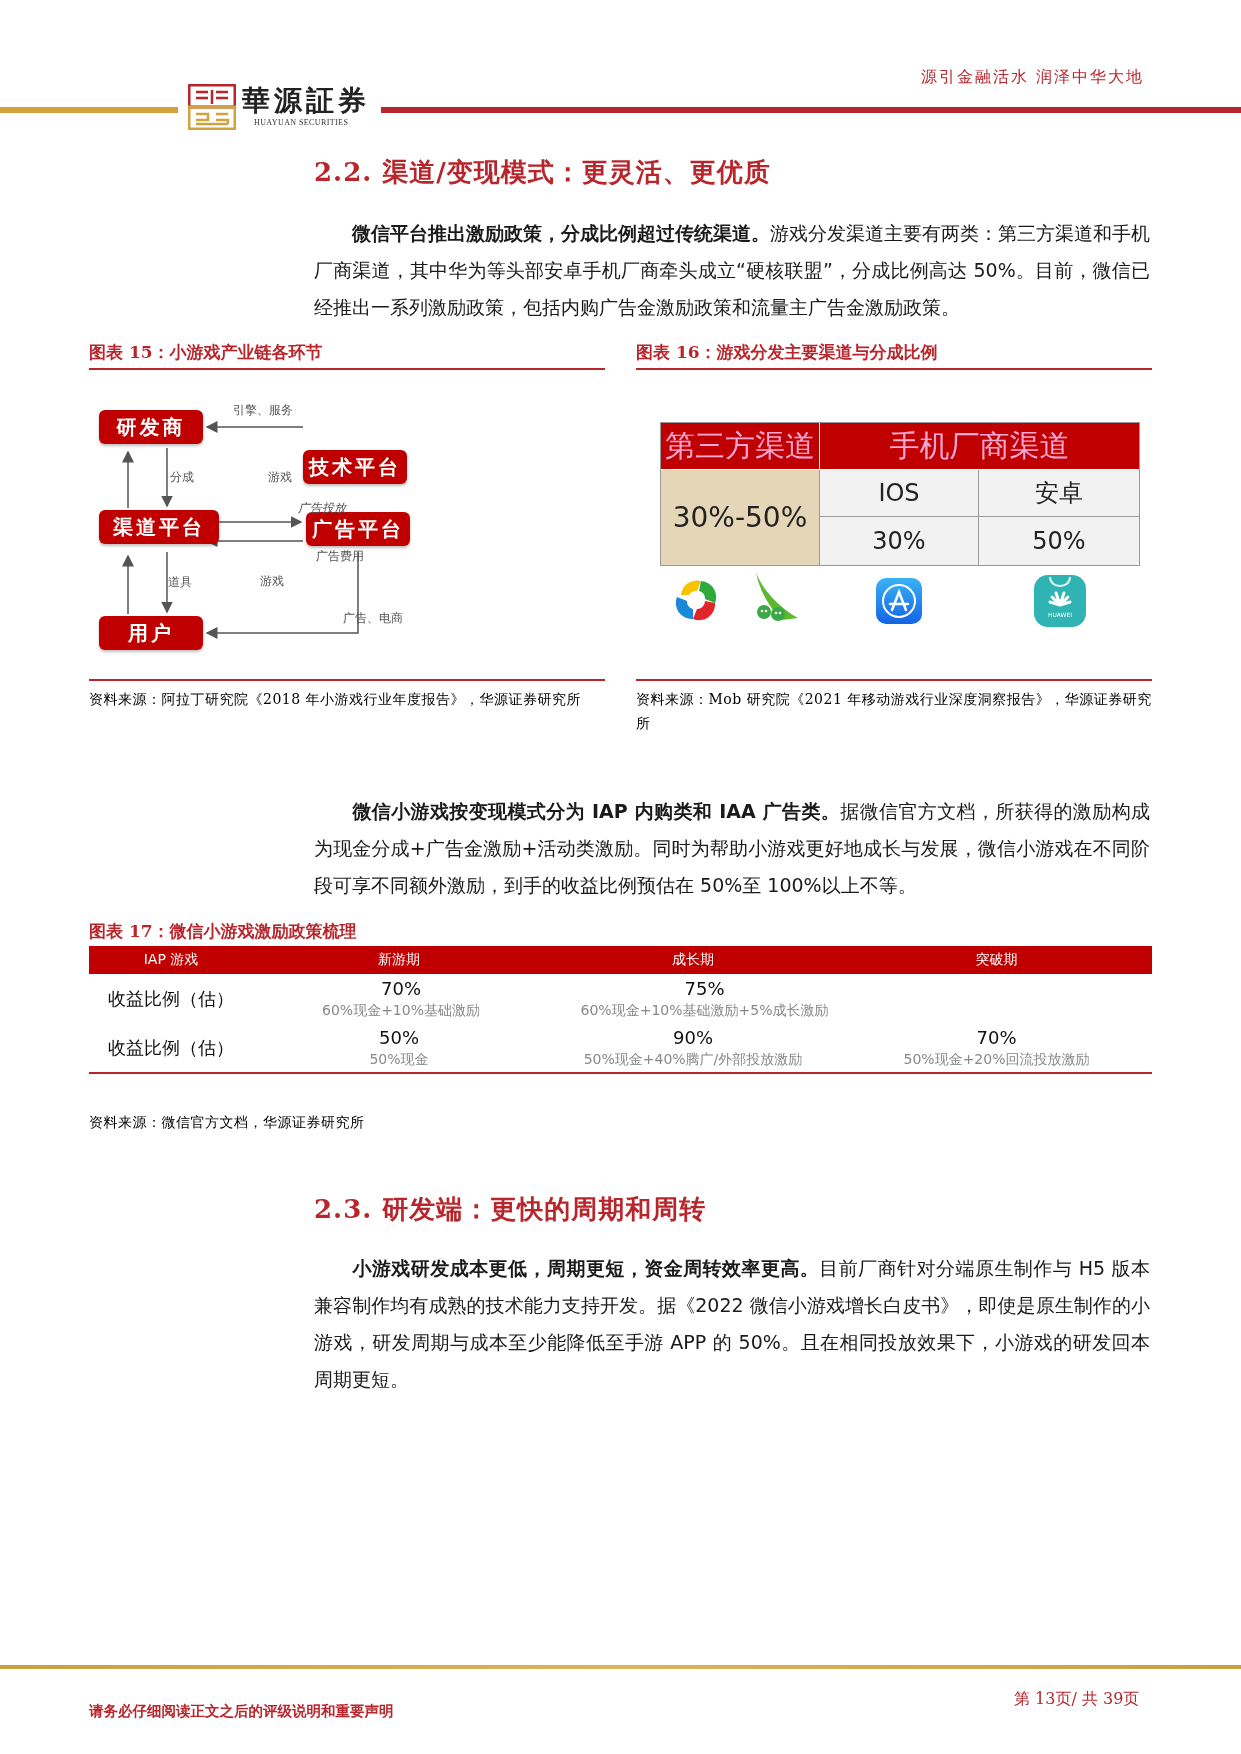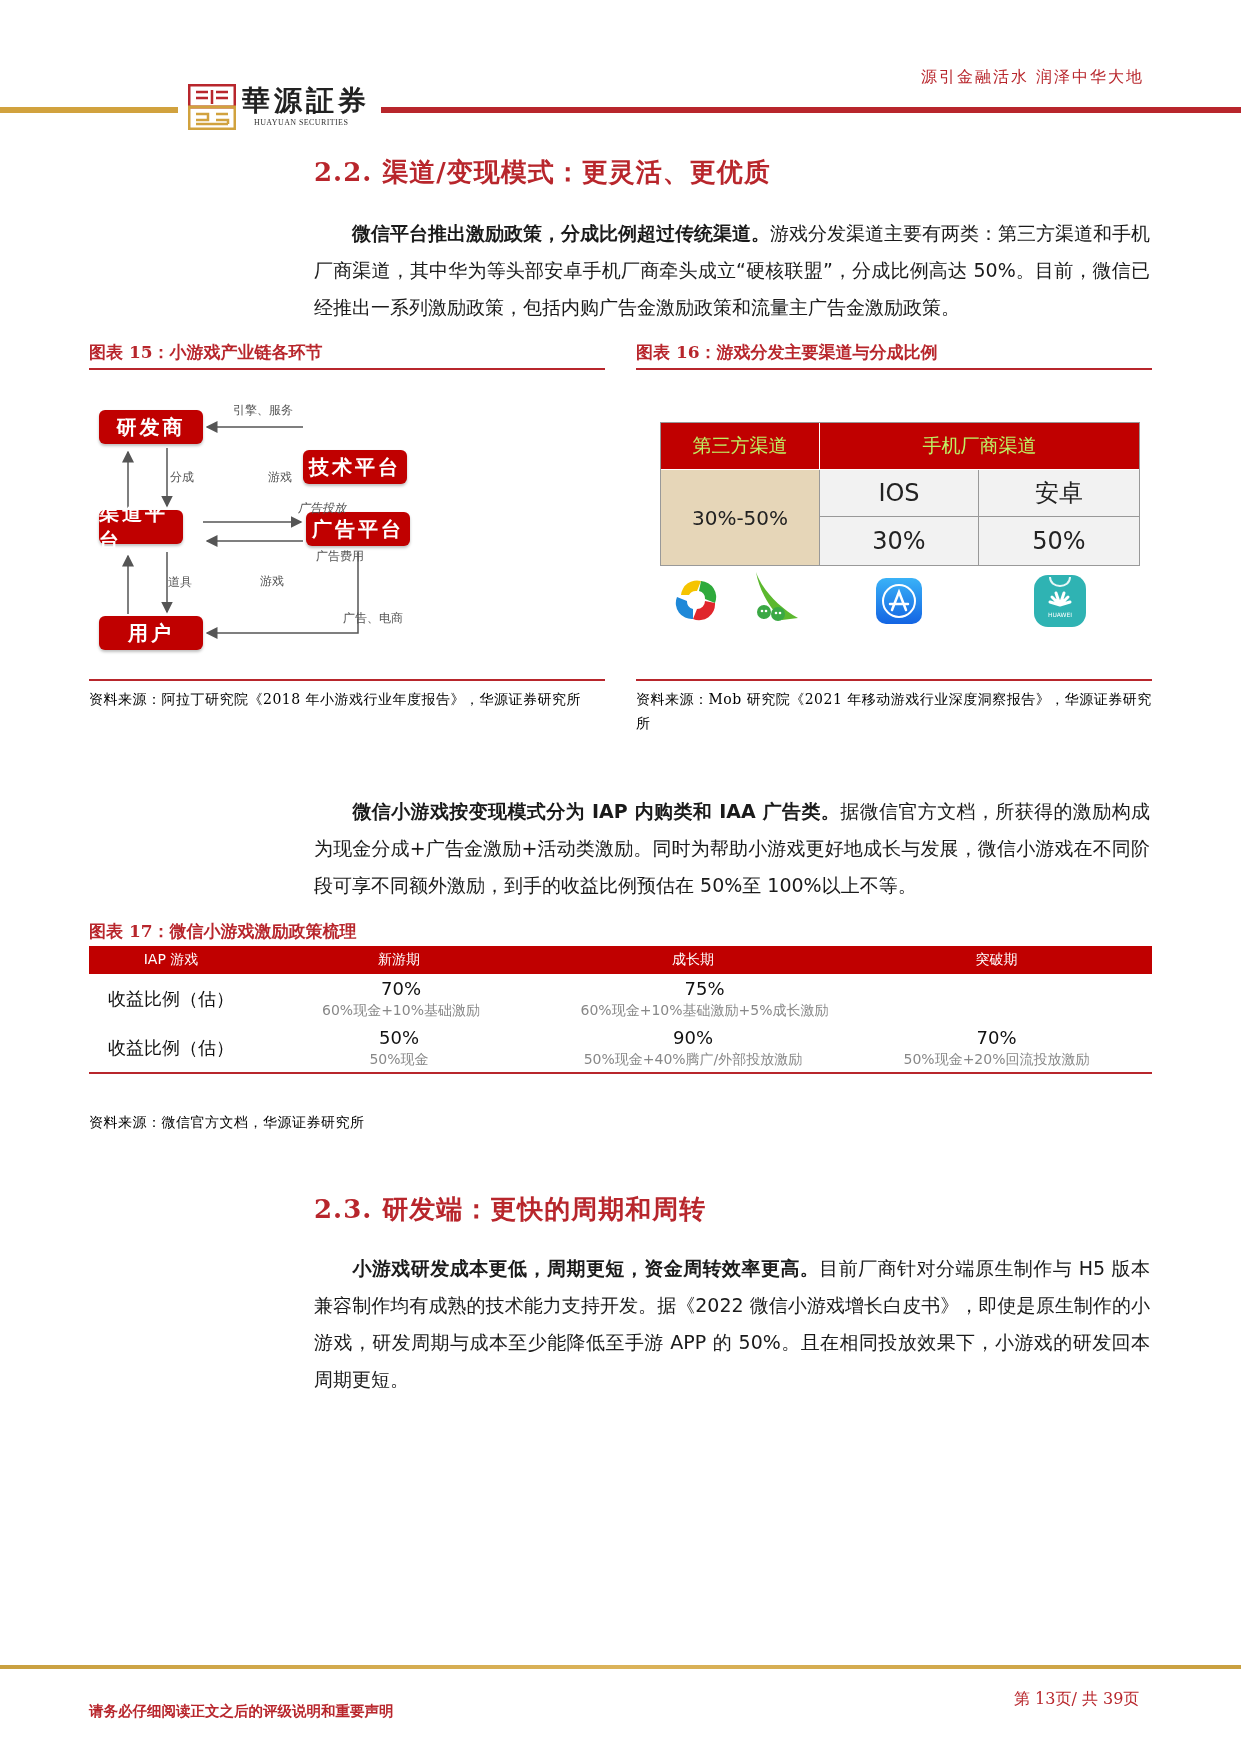--- a/index.html
+++ b/index.html
@@ -19,23 +19,23 @@
   .para .lead { font-weight:bold; }
   .para .indent { display:inline-block; width:38px; }
   .fig-title { font-family:"DejaVu Serif",serif; font-size:17px; color:#b8262c; font-weight:bold; }
   .fig-rule { height:2px; background:#b8262c; }
   .source { font-family:"DejaVu Serif",serif; font-size:14px; color:#000000; line-height:24px; letter-spacing:0.5px; }
   
   .node { background:#c00000; color:#fff; border-radius:6px; font-family:"DejaVu Serif",serif; font-size:20px; font-weight:bold;
           display:flex; align-items:center; justify-content:center; letter-spacing:3px; box-shadow:0 2px 3px rgba(0,0,0,0.25); }
   .flow-lbl { font-size:12px; color:#555; }
   
-  .ct-head { background:#c00000; color:#bef264; font-size:19px; display:flex; align-items:center; justify-content:center; }
+  .ct-head { background:#c00000; color:#f9a8d4; font-size:30px; display:flex; align-items:center; justify-content:center; }
   .ct-cell { background:#f2f2f2; color:#222; font-size:24px; display:flex; align-items:center; justify-content:center; }
-  .ct-tan { background:#e6d6b8; color:#222; font-size:20px; display:flex; align-items:center; justify-content:center; }
+  .ct-tan { background:#e6d6b8; color:#222; font-size:28px; display:flex; align-items:center; justify-content:center; }
   
   .pt-row-head { background:#c00000; color:#fff; font-size:14px; display:flex; }
   .pt-row-head > div, .pt-row-body > div { display:flex; flex-direction:column; align-items:center; justify-content:center; }
   .pt-row-body { display:flex; background:#fff; }
   .pt-val { font-size:18px; color:#111; line-height:22px; }
   .pt-sub { font-size:14px; color:#888; line-height:20px; }
   .pt-label { font-size:18px; color:#111; }
   
   .ftr-gold { left:0; top:1665px; width:1241px; height:4px; background:linear-gradient(90deg,#c9a040,#dbb35a,#c9a040); }
   .ftr-left { left:89px; top:1690px; font-family:"DejaVu Serif",serif; font-size:14.5px; color:#b8262c; font-weight:bold;margin-top:12px; }
@@ -86,21 +86,21 @@
     <line x1="214" y1="151" x2="118" y2="151" stroke="#555" stroke-width="1.5" marker-end="url(#ah)"></line>
 
     <line x1="39" y1="224" x2="39" y2="166" stroke="#555" stroke-width="1.5" marker-end="url(#ah)"></line>
 
     <line x1="78" y1="162" x2="78" y2="222" stroke="#555" stroke-width="1.5" marker-end="url(#ah)"></line>
 
     <polyline points="269,162 269,243 118,243" fill="none" stroke="#555" stroke-width="1.5" marker-end="url(#ah)"></polyline>
   </svg>
   <div class="abs node" style="left:10px; top:20px; width:104px; height:34px;">研发商</div>
   <div class="abs node" style="left:214px; top:20px; width:104px; height:34px;margin-top:40px;">技术平台</div>
-  <div class="abs node" style="left:10px; top:120px; width:84px; height:34px;">渠道平台</div>
+  <div class="abs node" style="left:10px; top:120px; width:120px; height:34px;">渠道平台</div>
   <div class="abs node" style="left:217px; top:122px; width:104px; height:34px;">广告平台</div>
   <div class="abs node" style="left:10px; top:226px; width:104px; height:34px;">用户</div>
 
   <div class="abs flow-lbl" style="left:144px; top:12px;">引擎、服务</div>
   <div class="abs flow-lbl" style="left:81px; top:79px;">分成</div>
   <div class="abs flow-lbl" style="left:179px; top:79px;">游戏</div>
   <div class="abs flow-lbl" style="left:209px; top:110px;font-style:italic;">广告投放</div>
   <div class="abs flow-lbl" style="left:227px; top:158px;">广告费用</div>
   <div class="abs flow-lbl" style="left:79px; top:184px;">道具</div>
   <div class="abs flow-lbl" style="left:171px; top:183px;">游戏</div>

